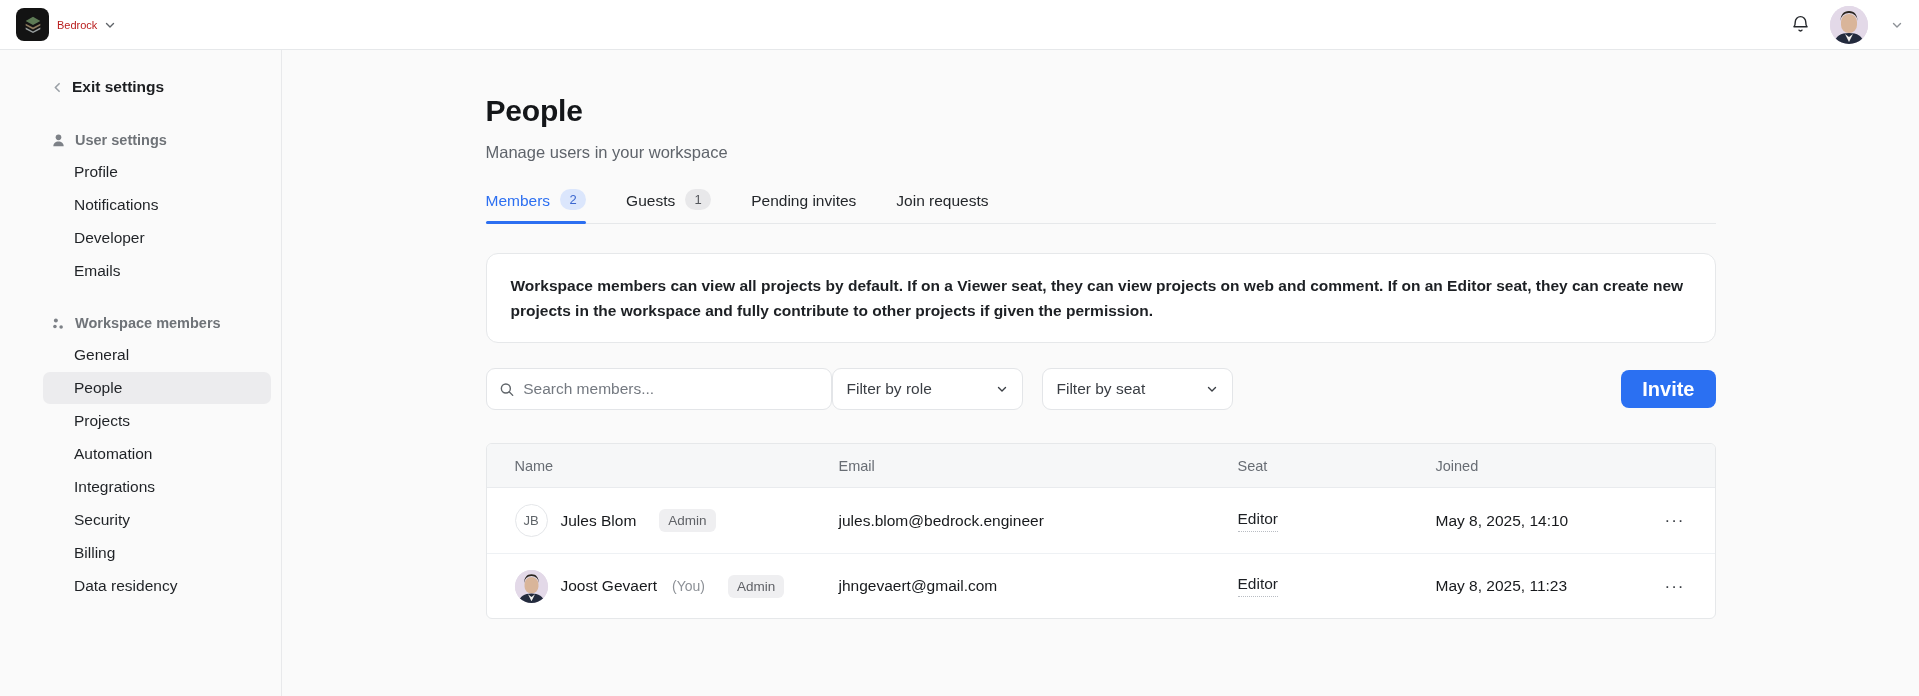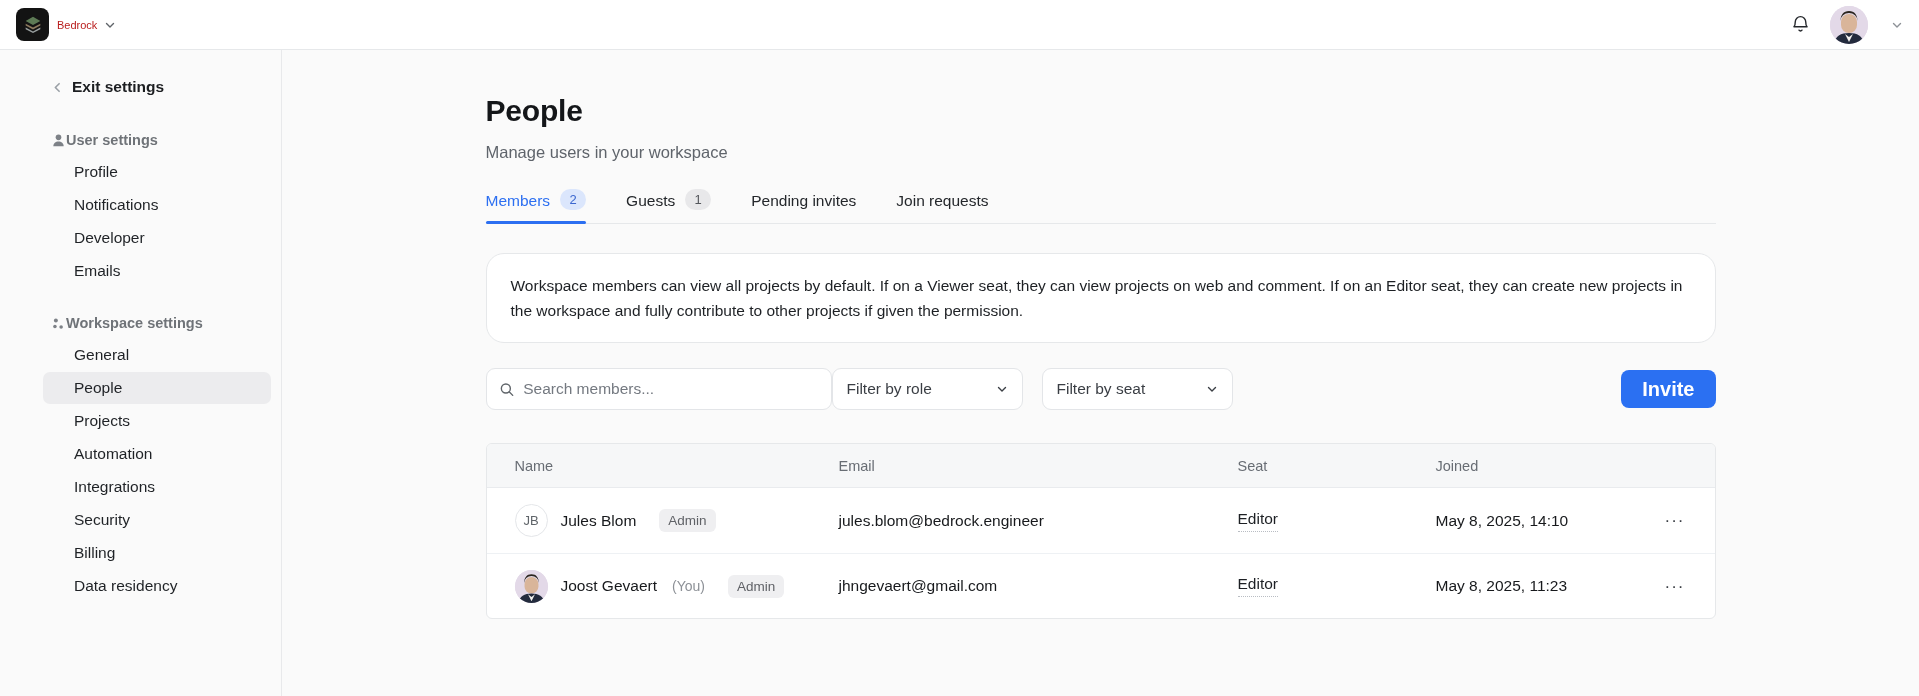--- a/index.html
+++ b/index.html
@@ -36,21 +36,21 @@
   .content { width:1230px; margin:0 auto; padding-top:44px; }
 
   
   .side-exit {
     display:flex; align-items:center; gap:8px; padding:4px 8px 4px 8px;
     font-weight:600; font-size:15.5px; color:#1c1e21; cursor:pointer; margin-bottom:26px;
   }
   .side-exit .chevL { color:#9aa0a6; display:inline-flex; }
   .side-section { margin-bottom:22px; }
   .side-head {
-    display:flex; align-items:center; padding:6px 8px;
+    display:flex; align-items:center; gap:9px; padding:6px 8px;
     color:#6f7378; font-weight:600; font-size:14.5px; margin-bottom:2px;
   }
   .side-item {
     padding:7px 8px 7px 31px; font-size:15.5px; color:#1f2226;
     border-radius:7px; cursor:pointer; margin-bottom:1px;
   }
   .side-item.active { background:#ececee; }
 
   
   .page-title { font-size:30px; font-weight:700; letter-spacing:-0.2px; color:#141619; }
@@ -69,22 +69,22 @@
   }
   .badge {
     min-width:26px; height:21px; padding:0 8px; border-radius:11px;
     display:inline-flex; align-items:center; justify-content:center; font-size:13px;
   }
   .badge.blue { background:#dbe6fc; color:#3b67cf; }
   .badge.gray { background:#e8e8ea; color:#54575c; }
 
   
   .info-box {
-    margin-top:29px; background:#ffffff; border:1px solid #e6e8ea; border-radius:18px;
-    padding:19px 24px; font-size:15.5px; line-height:25px; color:#1d2024;
+    margin-top:29px; background:#ffffff; border:1px solid #e6e8ea; border-radius:12px;
+    padding:19px 24px; font-size:15.5px; line-height:25px; color:#1d2024;font-weight:bold;
   }
 
   
   .toolbar { margin-top:25px; display:flex; align-items:center; }
   .search-box {
     width:346px; height:42px; background:#fff; border:1px solid #e3e5e8; border-radius:9px;
     display:flex; align-items:center; padding:0 12px; gap:9px;
   }
   .search-box input {
     border:none; outline:none; font-size:15.5px; width:100%; background:transparent;
@@ -211,21 +211,21 @@
       <div class="side-item">Emails</div>
     </div>
 
     <div class="side-section">
       <div class="side-head">
         <svg width="15" height="15" viewBox="0 0 16 16">
           <circle cx="5.2" cy="4.8" r="2.1" fill="#7d8187"></circle>
           <circle cx="4.2" cy="11.2" r="1.9" fill="#7d8187"></circle>
           <circle cx="10.8" cy="11.8" r="1.9" fill="#7d8187"></circle>
         </svg>
-        <span>Workspace settings</span>
+        <span>Workspace members</span>
       </div>
       <div class="side-item">General</div>
       <div class="side-item active">People</div>
       <div class="side-item">Projects</div>
       <div class="side-item">Automation</div>
       <div class="side-item">Integrations</div>
       <div class="side-item">Security</div>
       <div class="side-item">Billing</div>
       <div class="side-item">Data residency</div>
     </div>

